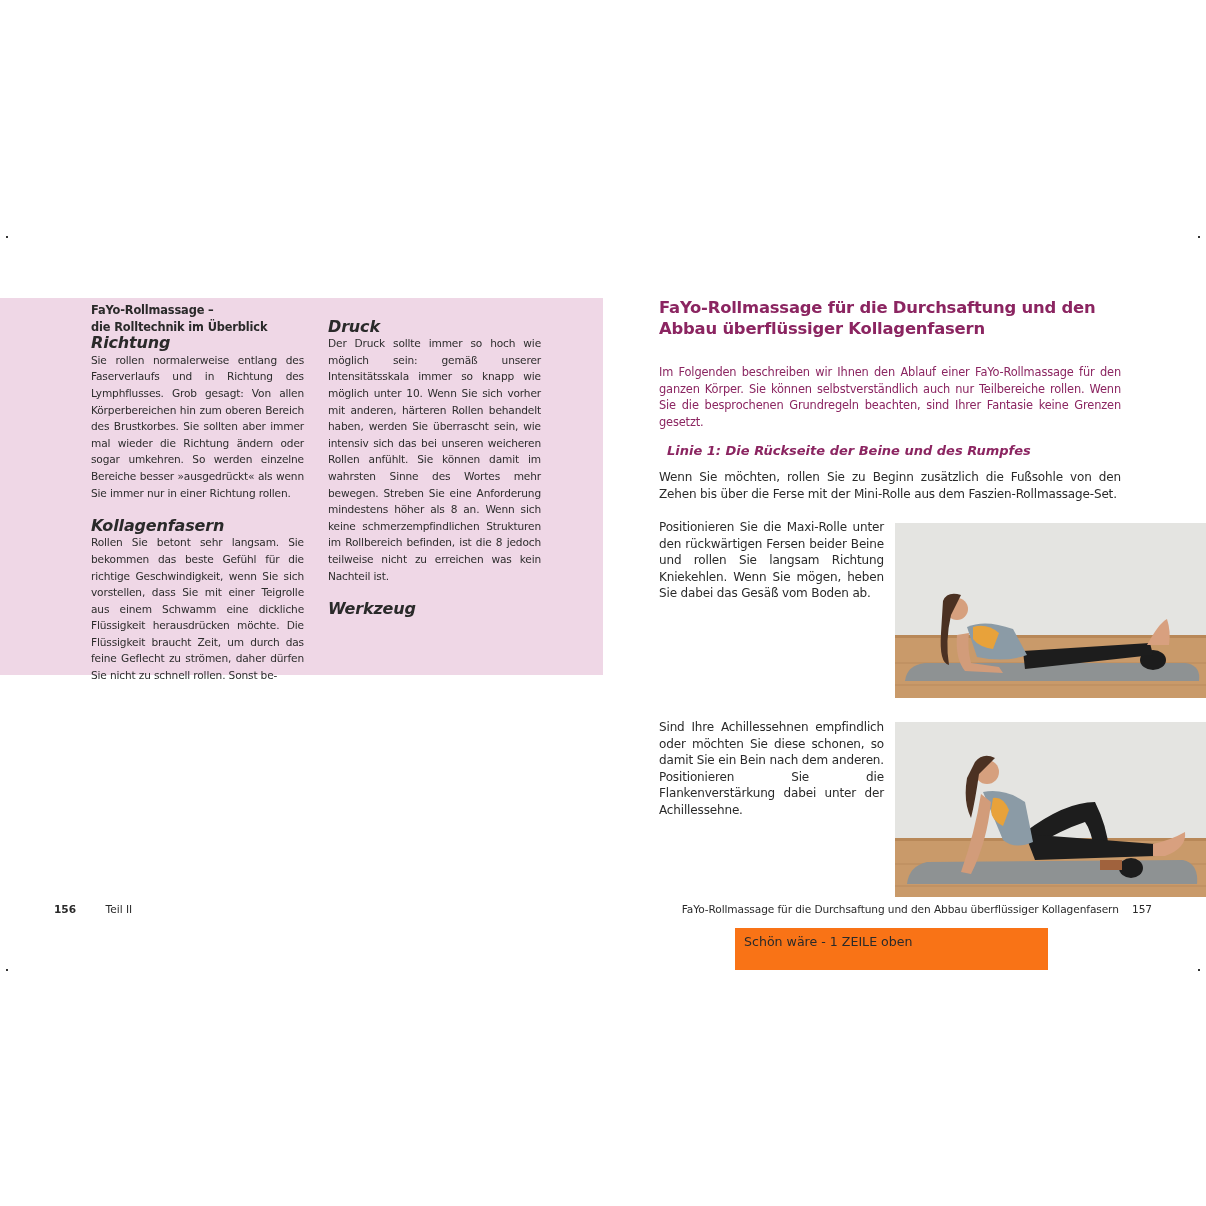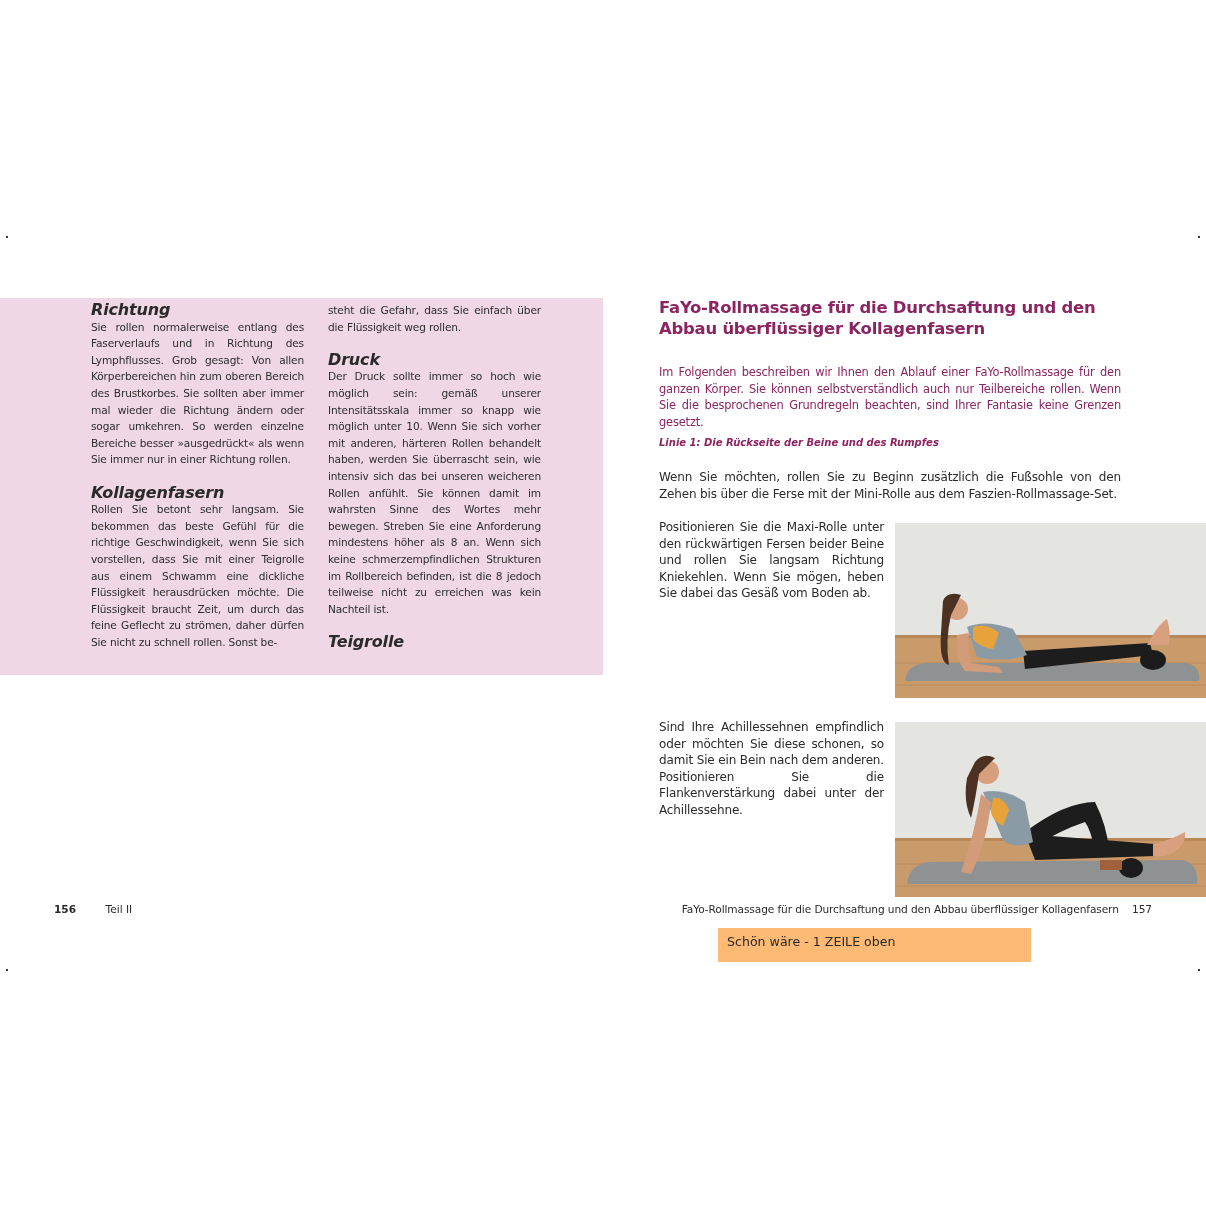--- a/index.html
+++ b/index.html
@@ -83,26 +83,26 @@
       color: #8b2561;
       text-align: justify;
       margin: 0;
       letter-spacing: -0.15px;
     }
     .subheading {
       position: absolute;
       left: 659px;
       top: 435px;
       width: 462px;
-      font-size: 10px;
+      font-size: 13px;
       line-height: 16.6px;
       font-weight: bold;
       font-style: italic;
       color: #8b2561;
-      margin: 0;
+      margin: 8px;
     }
     .body-text {
       position: absolute;
       left: 659px;
       font-size: 12px;
       line-height: 16.6px;
       color: #2a2a2a;
       text-align: justify;
       margin: 0;
       letter-spacing: -0.15px;
@@ -145,25 +145,25 @@
       color: #2a2a2a;
       white-space: nowrap;
       letter-spacing: -0.1px;
     }
     .footer-right .pg {
       font-weight: normal;
       margin-left: 10px;
     }
     .note-box {
       position: absolute;
-      left: 718px;
+      left: 735px;
       top: 928px;
       width: 313px;
-      height: 34px;
-      background: #fdba74;
+      height: 42px;
+      background: #f97316;
     }
     .note-text {
       position: absolute;
       left: 9px;
       top: 6px;
       font-size: 12.6px;
       line-height: 15px;
       color: #2a2a2a;
     }
   </style>
@@ -171,34 +171,37 @@
 <body>
 
 <div class="crop-mark" style="left:6px; top:236px;"></div>
 <div class="crop-mark" style="left:1198px; top:236px;"></div>
 <div class="crop-mark" style="left:6px; top:969px;"></div>
 <div class="crop-mark" style="left:1198px; top:969px;"></div>
 
 <div class="pink-box"></div>
 
 <div class="pink-col col-a">
+  <div class="box-title">
+    <div>FaYo-Rollmassage –</div>
+    <div>die Rolltechnik im Überblick</div>
+  </div>
   <div class="box-subhead">Richtung</div>
   <p>Sie rollen normalerweise entlang des Faserverlaufs und in Richtung des Lymphflusses. Grob gesagt: Von allen Körperbereichen hin zum oberen Bereich des Brustkorbes. Sie sollten aber immer mal wieder die Richtung ändern oder sogar umkehren. So werden einzelne Bereiche besser »ausgedrückt« als wenn Sie immer nur in einer Richtung rollen.</p>
   <div class="para-gap"></div>
   <div class="box-subhead">Kollagenfasern</div>
   <p>Rollen Sie betont sehr langsam. Sie bekommen das beste Gefühl für die richtige Geschwindigkeit, wenn Sie sich vorstellen, dass Sie mit einer Teigrolle aus einem Schwamm eine dickliche Flüssigkeit herausdrücken möchte. Die Flüssigkeit braucht Zeit, um durch das feine Geflecht zu strömen, daher dürfen Sie nicht zu schnell rollen. Sonst be-</p>
 </div>
 
 <div class="pink-col col-b">
-  <p>steht die Gefahr, dass Sie einfach über die Flüssigkeit weg rollen.</p>
   <div class="para-gap"></div>
   <div class="box-subhead">Druck</div>
   <p>Der Druck sollte immer so hoch wie möglich sein: gemäß unserer Intensitätsskala immer so knapp wie möglich unter 10. Wenn Sie sich vorher mit anderen, härteren Rollen behandelt haben, werden Sie überrascht sein, wie intensiv sich das bei unseren weicheren Rollen anfühlt. Sie können damit im wahrsten Sinne des Wortes mehr bewegen. Streben Sie eine Anforderung mindestens höher als 8 an. Wenn sich keine schmerzempfindlichen Strukturen im Rollbereich befinden, ist die 8 jedoch teilweise nicht zu erreichen was kein Nachteil ist.</p>
   <div class="para-gap"></div>
-  <div class="box-subhead">Teigrolle</div>
+  <div class="box-subhead">Werkzeug</div>
 </div>
 
 <div class="footer-left">
   <span class="pg">156</span>
   <span>Teil II</span>
 </div>
 
 <h1 class="right-heading">FaYo-Rollmassage für die Durchsaftung und den Abbau überflüssiger Kollagenfasern</h1>
 <p class="intro">Im Folgenden beschreiben wir Ihnen den Ablauf einer FaYo-Rollmassage für den ganzen Körper. Sie können selbstverständlich auch nur Teilbereiche rollen. Wenn Sie die besprochenen Grundregeln beachten, sind Ihrer Fantasie keine Grenzen gesetzt.</p>
 <h2 class="subheading">Linie 1: Die Rückseite der Beine und des Rumpfes</h2>

